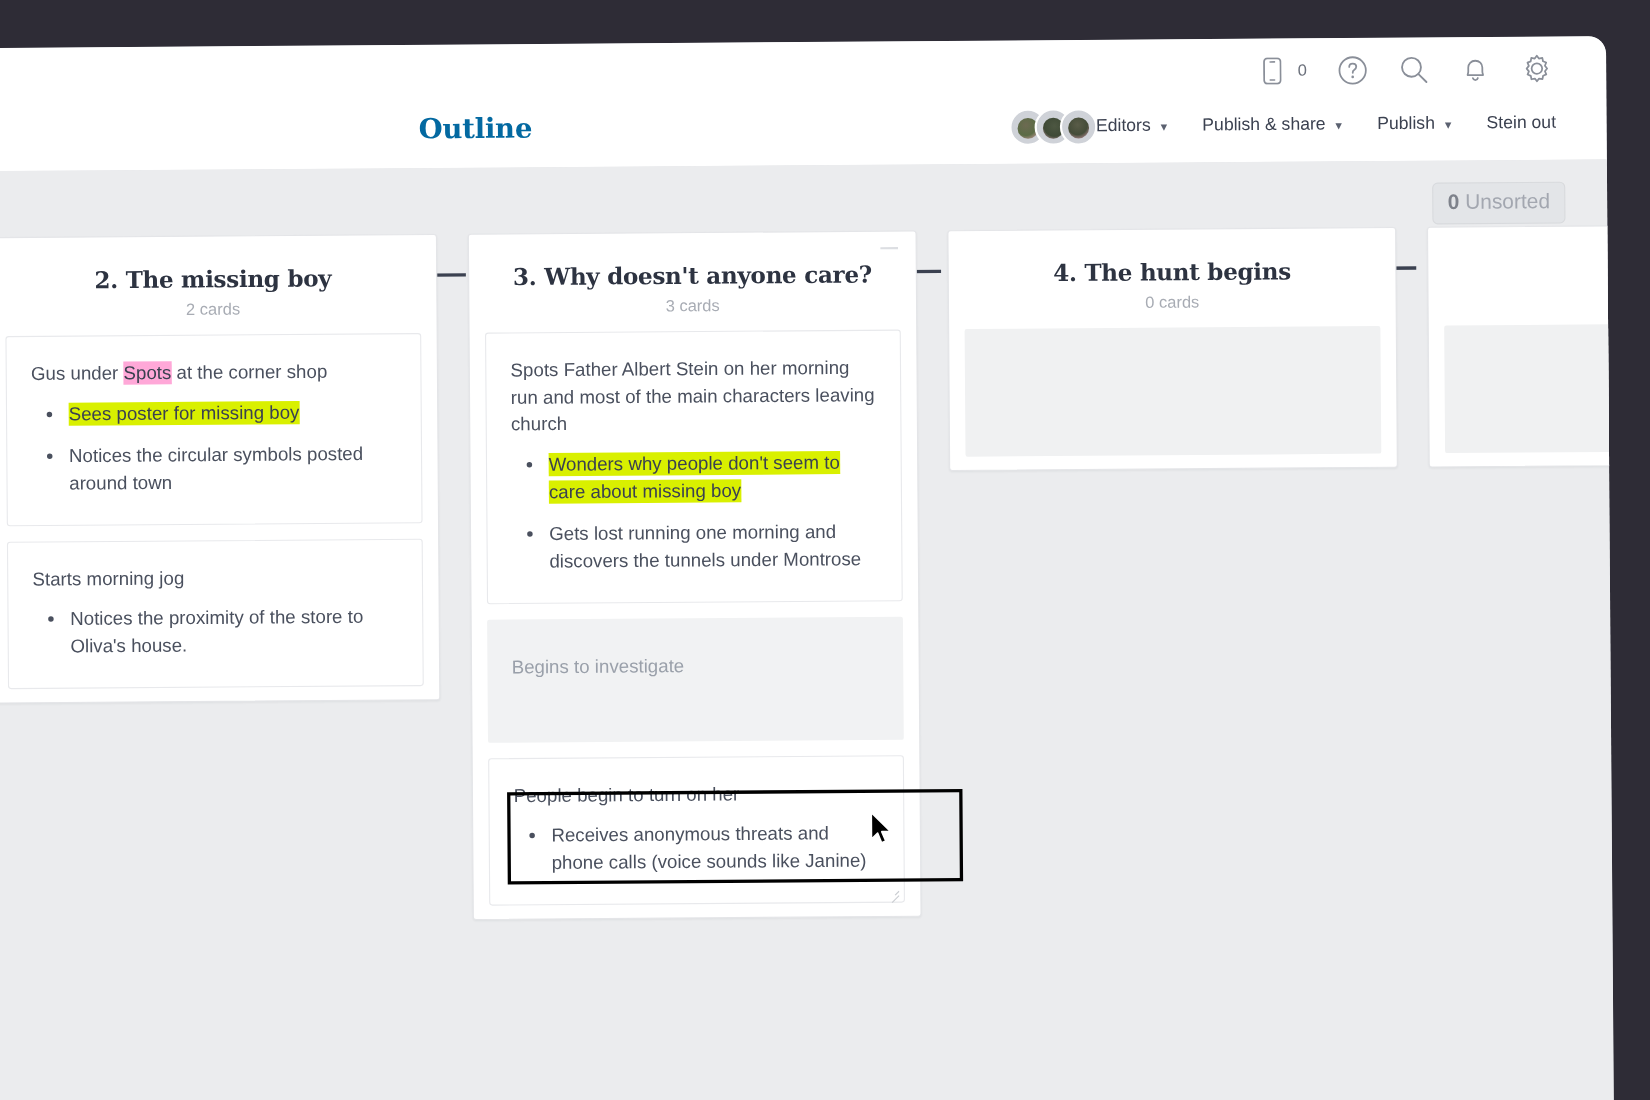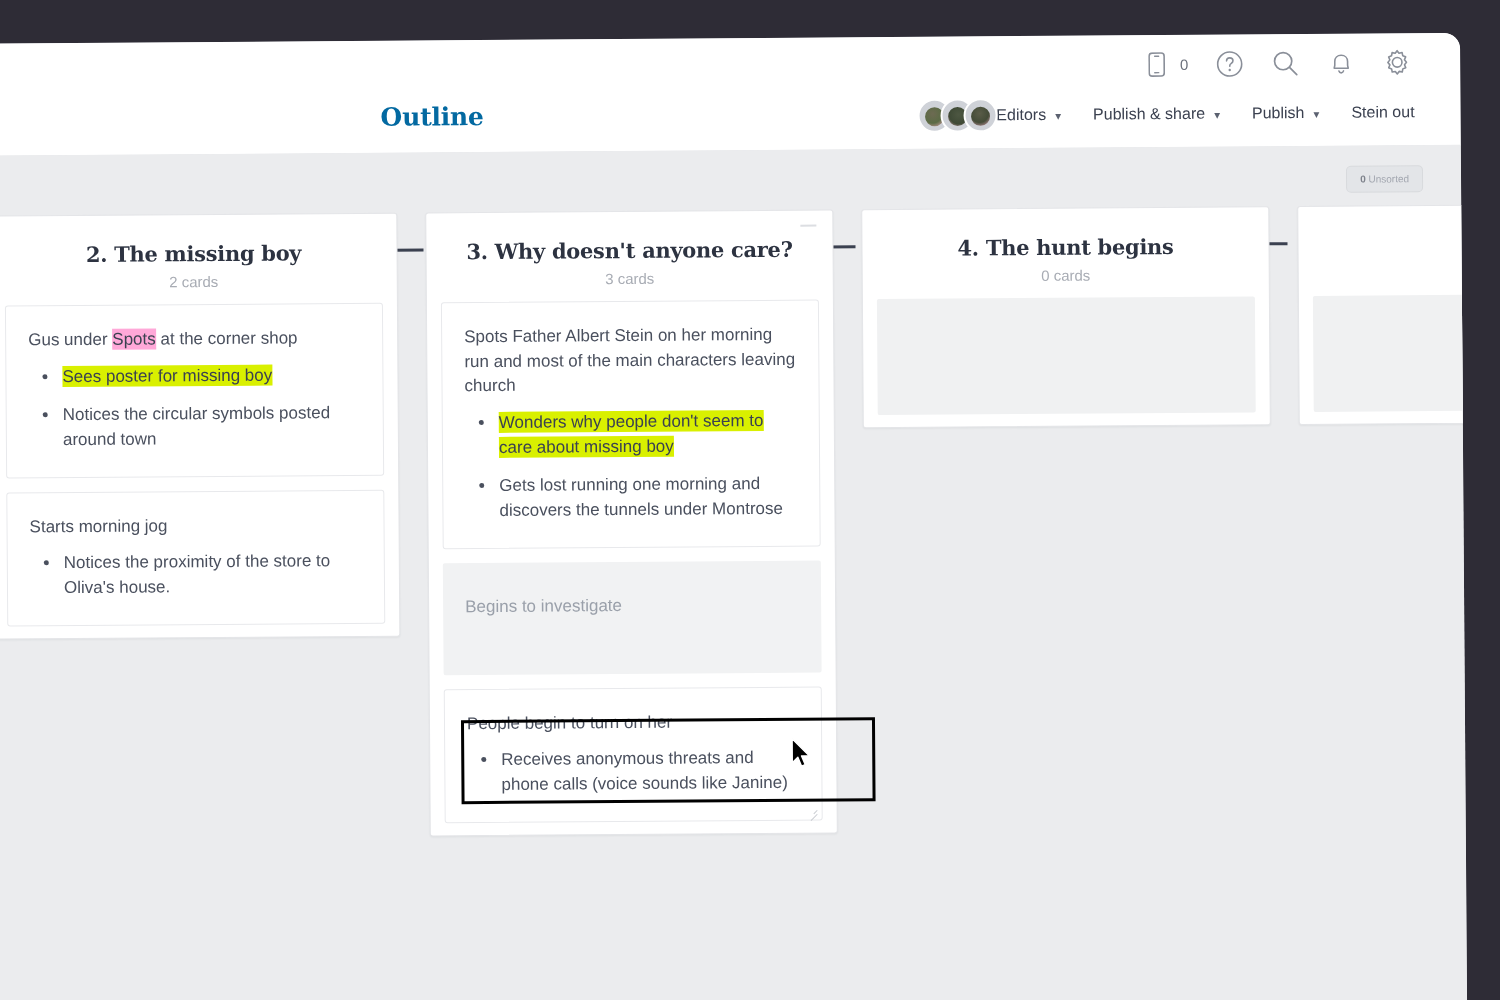--- a/index.html
+++ b/index.html
@@ -155,21 +155,21 @@
 
   .unsorted-badge {
     position: absolute;
     right: 38px;
     top: 20px;
     background: #e3e5e8;
     color: #a3a7b0;
     border: 1px solid #d8dadd;
     border-radius: 5px;
     padding: 7px 13px;
-    font-size: 10px;
+    font-size: 19px;
     white-space: nowrap;
   }
   .unsorted-badge b { color: #7e828b; font-weight: 700; }
 
   
   .columns {
     position: absolute;
     left: 48px;
     top: 60px;
     display: flex;

